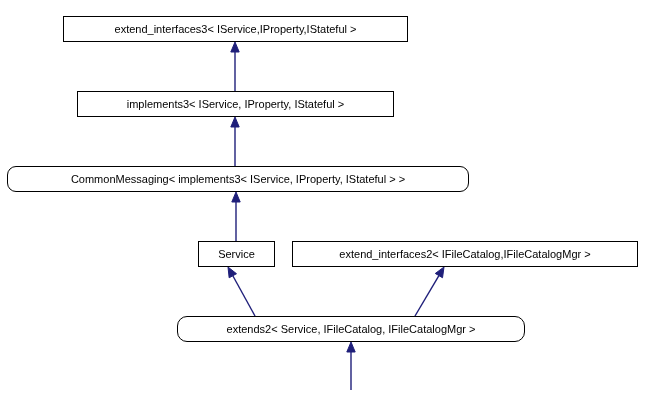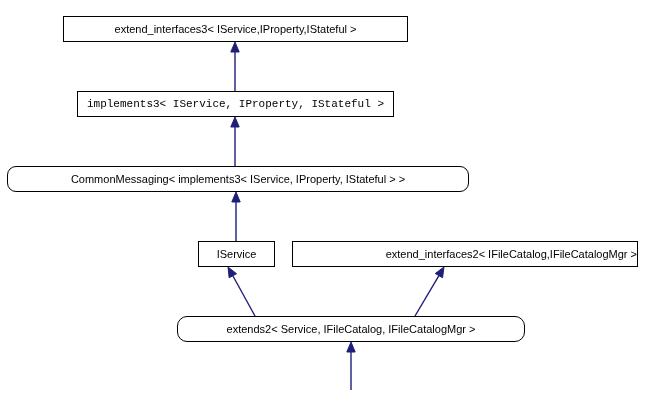--- a/index.html
+++ b/index.html
@@ -71,28 +71,28 @@
         <polygon points="444,256 442.5212131286984,266.74491458268824 435.2923689929768,262.4666190737918" fill="#1f1f7a" stroke="#1f1f7a" stroke-width="1"></polygon>
       </g>
       <g>
         <line x1="351" y1="379" x2="351" y2="341" stroke="#1f1f7a" stroke-width="1.4"></line>
         <polygon points="351,331 355.2,341 346.8,341" fill="#1f1f7a" stroke="#1f1f7a" stroke-width="1"></polygon>
       </g>
     </svg>
 <div class="node" style="left: 63px; top: 5px; width: 345px; height: 26px;">
       <span>extend_interfaces3&lt; IService,IProperty,IStateful &gt;</span>
     </div>
-    <div class="node" style="left: 77px; top: 80px; width: 317px; height: 26px; font-family: Liberation Mono, monospace;">
+    <div class="node" style="left: 77px; top: 80px; width: 317px; height: 26px;">
       <span>implements3&lt; IService, IProperty, IStateful &gt;</span>
     </div>
     <div class="node" style="left: 7px; top: 155px; width: 462px; height: 26px; border-radius: 9px;">
       <span>CommonMessaging&lt; implements3&lt; IService, IProperty, IStateful &gt; &gt;</span>
     </div>
     <div class="node" style="left: 198px; top: 230px; width: 77px; height: 26px;">
-      <span>IService</span>
+      <span>Service</span>
     </div>
-    <div class="node" style="left: 292px; top: 230px; width: 346px; height: 26px; justify-content: flex-end;">
+    <div class="node" style="left: 292px; top: 230px; width: 346px; height: 26px;">
       <span>extend_interfaces2&lt; IFileCatalog,IFileCatalogMgr &gt;</span>
     </div>
     <div class="node" style="left: 177px; top: 305px; width: 348px; height: 26px; border-radius: 10px;">
       <span>extends2&lt; Service, IFileCatalog, IFileCatalogMgr &gt;</span>
     </div>
   </div>
 
 </body></html>

